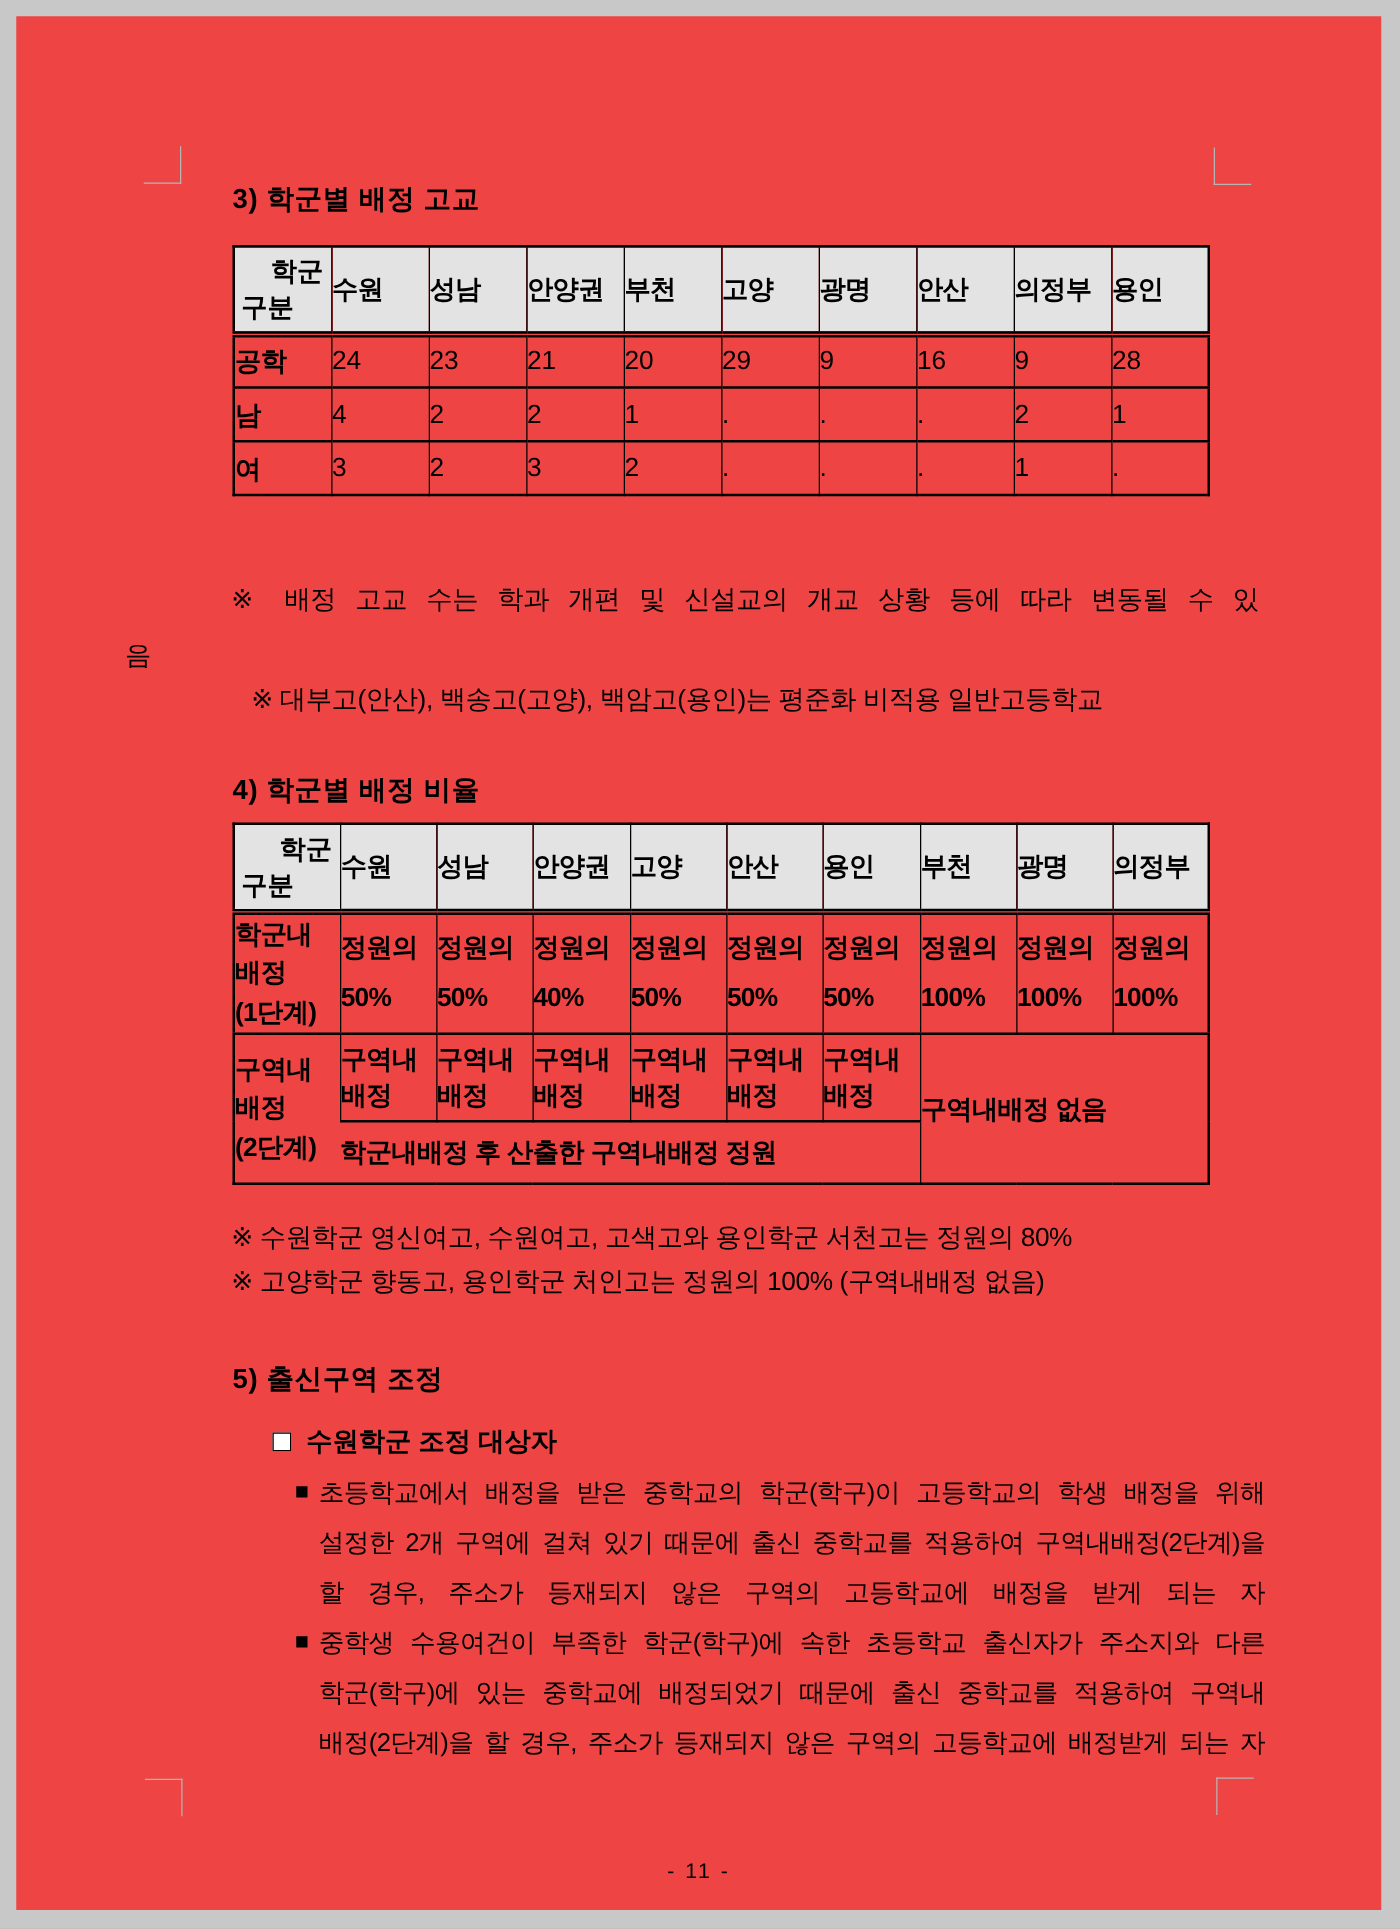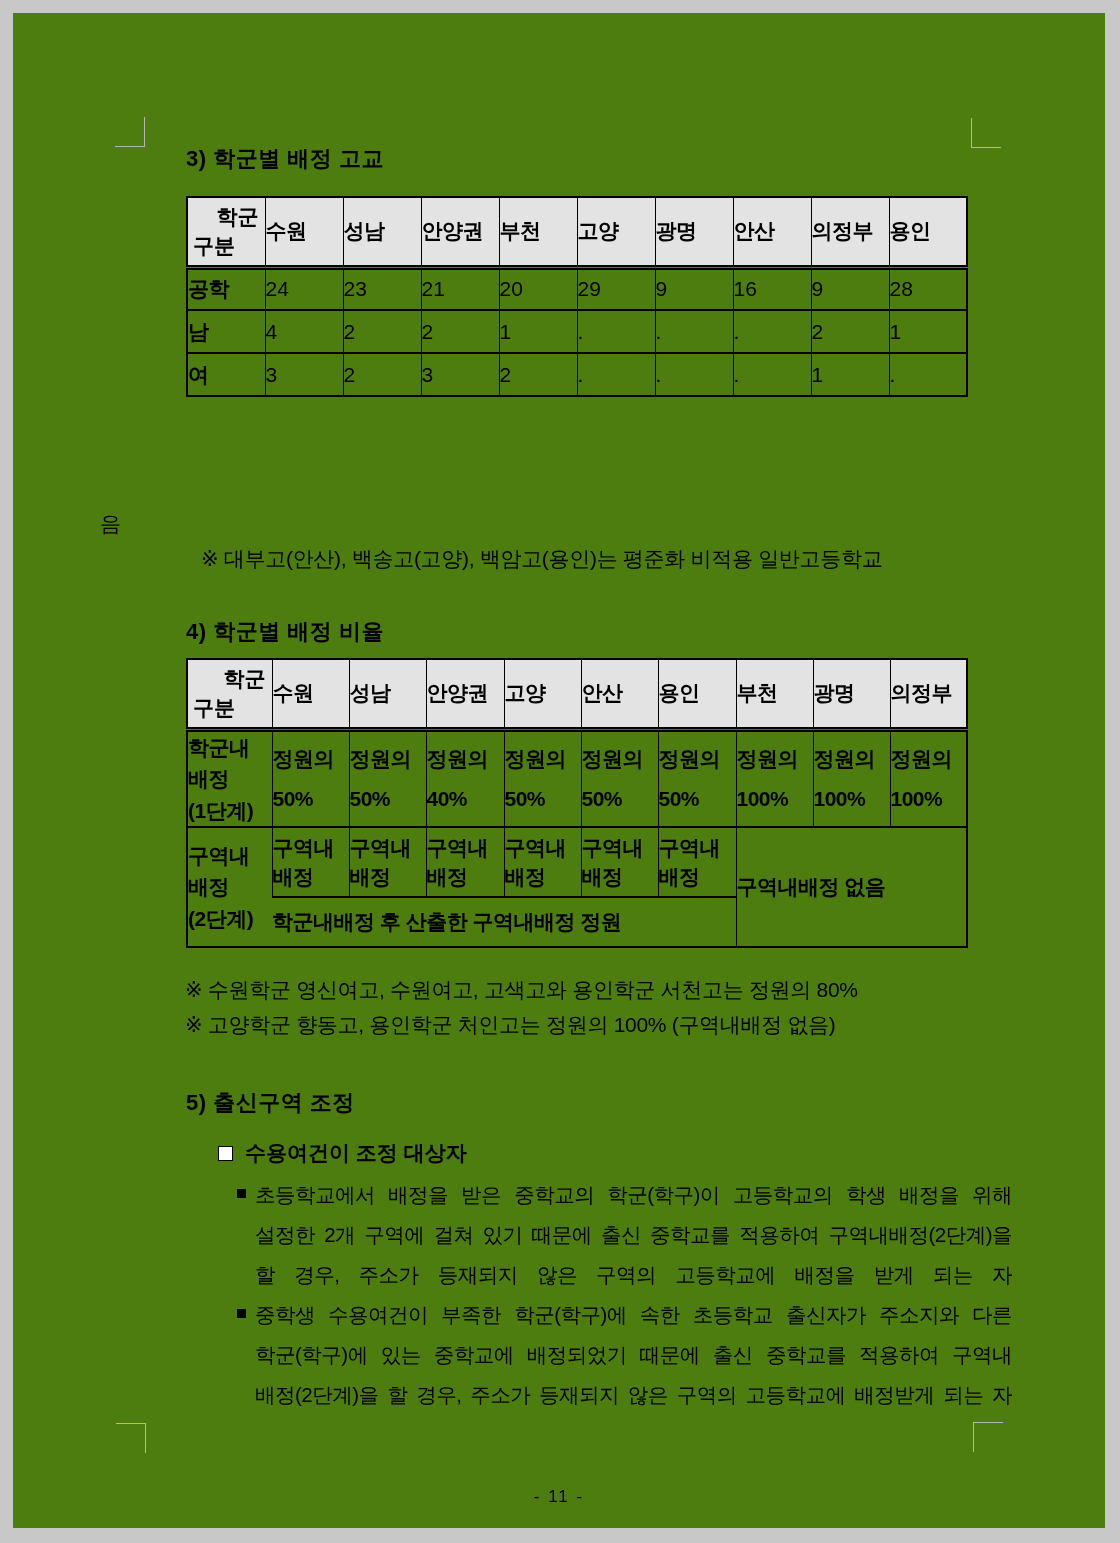--- a/index.html
+++ b/index.html
@@ -6,21 +6,21 @@
   html, body {
     width: 1120px; height: 1543px;
     background: #c8c8c8;
     font-family: "Liberation Sans", "DejaVu Sans", sans-serif;
     color: #000;
   }
   .page {
     position: absolute;
     left: 13px; top: 13px;
     width: 1092px; height: 1515px;
-    background: #4d7c0f;
+    background: #ef4444;
     overflow: hidden;
   }
   
   .crop { position: absolute; width: 30px; height: 30px; }
   .crop-tl { left: 102px; top: 104px;  border-right: 1px solid #b5b5b5; border-bottom: 1px solid #b5b5b5; }
   .crop-tr { left: 958px; top: 105px;  border-left: 1px solid #b5b5b5;  border-bottom: 1px solid #b5b5b5; }
   .crop-bl { left: 103px; top: 1410px; border-right: 1px solid #b5b5b5; border-top: 1px solid #b5b5b5; }
   .crop-br { left: 960px; top: 1409px; border-left: 1px solid #b5b5b5;  border-top: 1px solid #b5b5b5; }
 
   .abs { position: absolute; }
@@ -143,20 +143,21 @@
       <td class="cell-num">2</td>
       <td class="cell-num">.</td>
       <td class="cell-num">.</td>
       <td class="cell-num">.</td>
       <td class="cell-num">1</td>
       <td class="cell-num">.</td>
     </tr>
   </tbody>
     </table>
 
+  <div class="abs note note-justify" style="left:172px; top:452px;">※ 배정 고교 수는 학과 개편 및 신설교의 개교 상황 등에 따라 변동될 수 있</div>
   <div class="abs note" style="left:87px; top:497px;">음</div>
   <div class="abs note" style="left:172px; top:532px;margin-left:16px;">※ 대부고(안산), 백송고(고양), 백암고(용인)는 평준화 비적용 일반고등학교</div>
 
   <div class="abs h-num" style="left:173px; top:604px;">4) 학군별 배정 비율</div>
 
   <table class="grid abs" style="left:173px; top:645px;">
     <colgroup>
       <col style="width:85px">
         <col style="width:77px">
         <col style="width:77px">
@@ -231,21 +232,21 @@
   </tbody>
     </table>
 
   <div class="abs note" style="left:172px; top:963px;">※ 수원학군 영신여고, 수원여고, 고색고와 용인학군 서천고는 정원의 80%</div>
   <div class="abs note" style="left:172px; top:998px;">※ 고양학군 향동고, 용인학군 처인고는 정원의 100% (구역내배정 없음)</div>
 
   <div class="abs h-num" style="left:173px; top:1075px;">5) 출신구역 조정</div>
 
   <div class="abs subhead" style="left:205px; top:1126px;">
     <span class="sq-open"></span>
-    <span>수용여건이 조정 대상자</span>
+    <span>수원학군 조정 대상자</span>
   </div>
 
   <div class="abs bullet" style="left:224px; top:1162px;">
     <span class="sq-fill"></span>
     <span class="bullet-text">초등학교에서 배정을 받은 중학교의 학군(학구)이 고등학교의 학생 배정을 위해
 설정한 2개 구역에 걸쳐 있기 때문에 출신 중학교를 적용하여 구역내배정(2단계)을
 할 경우, 주소가 등재되지 않은 구역의 고등학교에 배정을 받게 되는 자</span>
   </div>
 
   <div class="abs bullet" style="left:224px; top:1282px;">

